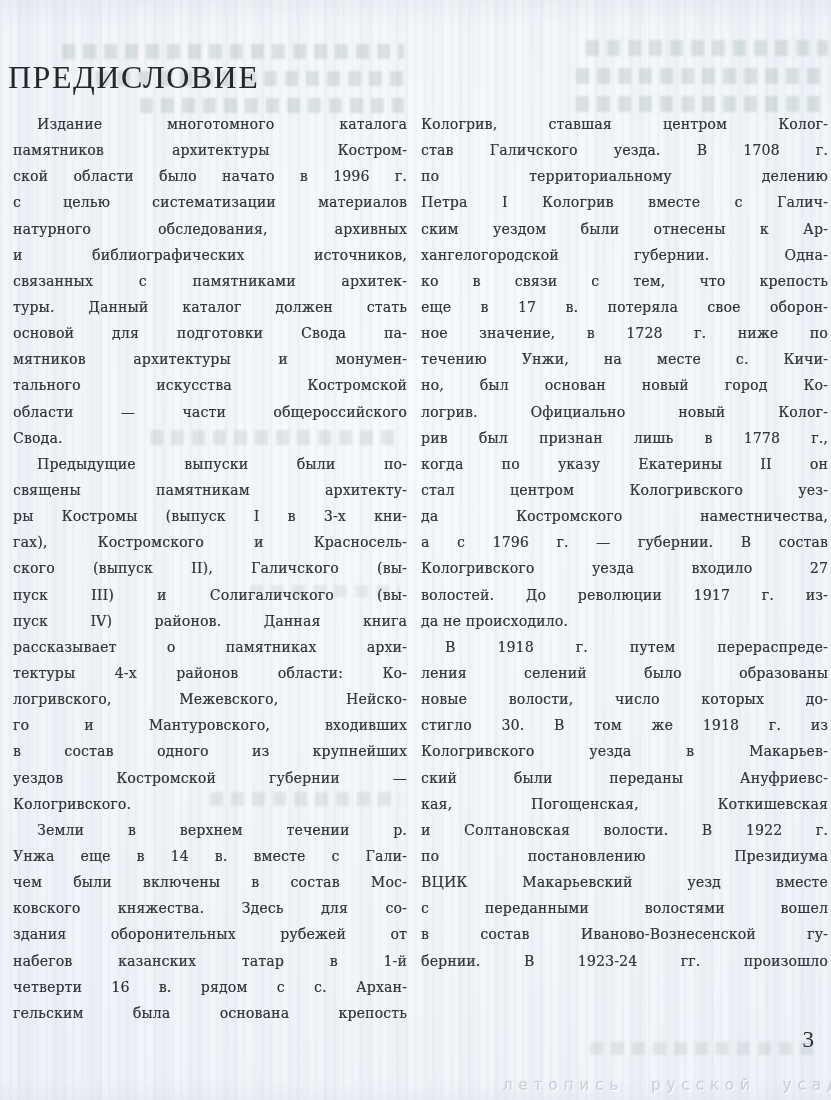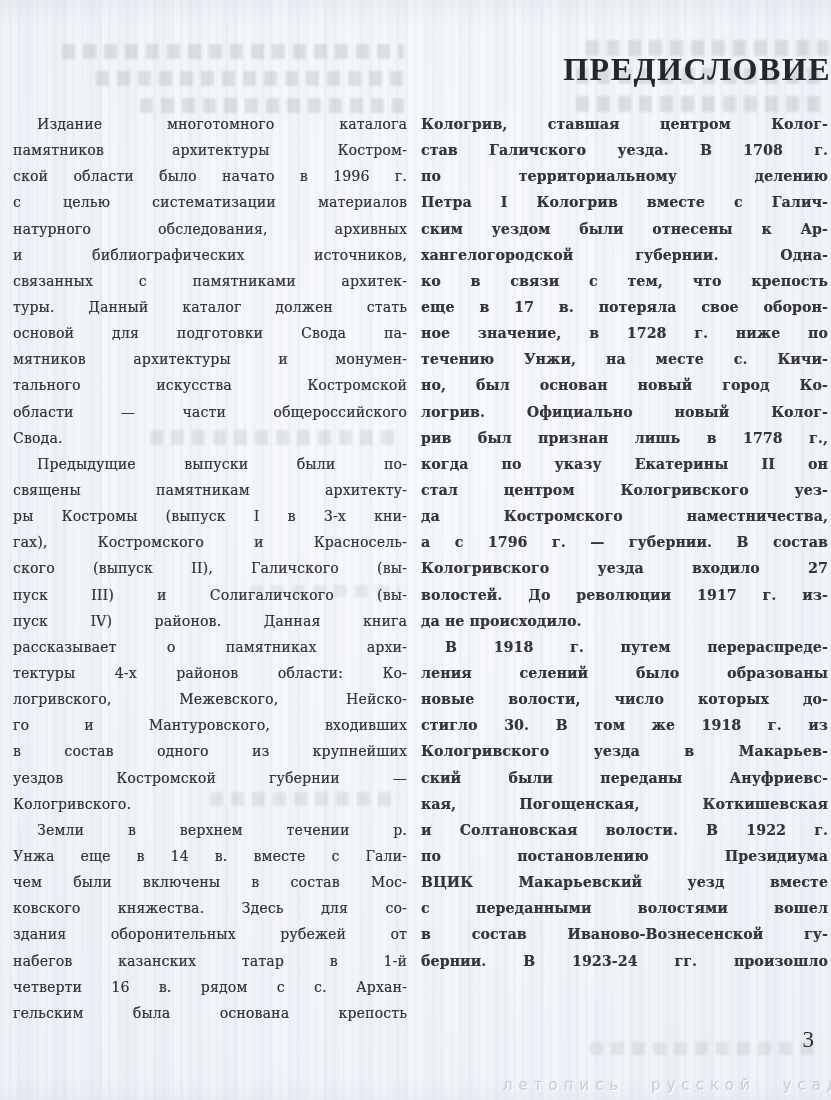--- a/index.html
+++ b/index.html
@@ -29,39 +29,39 @@
       linear-gradient(180deg, rgba(203,211,223,.22) 0, rgba(203,211,223,0) 26px),
       linear-gradient(0deg, rgba(203,211,223,.18) 0, rgba(203,211,223,0) 20px),
       repeating-linear-gradient(90deg, rgba(209,217,229,.16) 0 3px, rgba(255,255,255,0) 3px 9px),
       repeating-linear-gradient(90deg, rgba(255,255,255,.20) 0 17px, rgba(223,229,239,.10) 17px 34px);
   }
   .title {
     position: absolute;
     left: 0;
     right: 0;
     top: 50px;
-    margin: 0;
-    text-align: right;
+    margin: 8px;
+    text-align: left;
     font-family: "Liberation Serif", serif;
-    font-weight: 700;
+    font-weight: 400;
     font-size: 32px;
     line-height: 38px;
     letter-spacing: 1.5px;
     color: #26272c;
   }
   .col {
     position: absolute;
     top: 111px;
     font-size: 14px;
     color: #34363c;
     letter-spacing: 0.2px;
     text-shadow: 0.35px 0 0 rgba(52,54,60,.55);
   }
   .col-left  { left: 13px;  width: 394px; }
-  .col-right { left: 421px; width: 407px; font-weight: bold; }
+  .col-right { left: 421px; width: 407px; }
   .line {
     height: 26.15px;
     line-height: 26.15px;
     text-align: justify;
     text-align-last: justify;
     white-space: nowrap;
     overflow: visible;
   }
   .line.indent { padding-left: 24px; }
   .line.flush  { text-align-last: left; }

